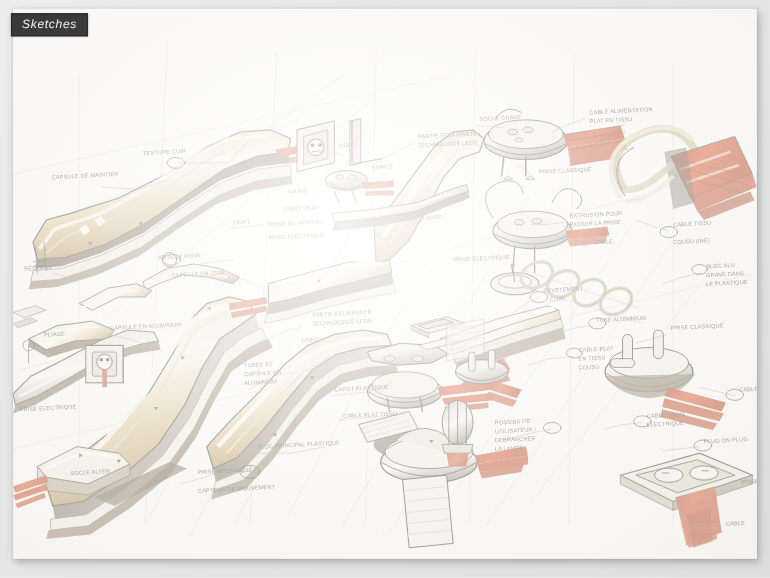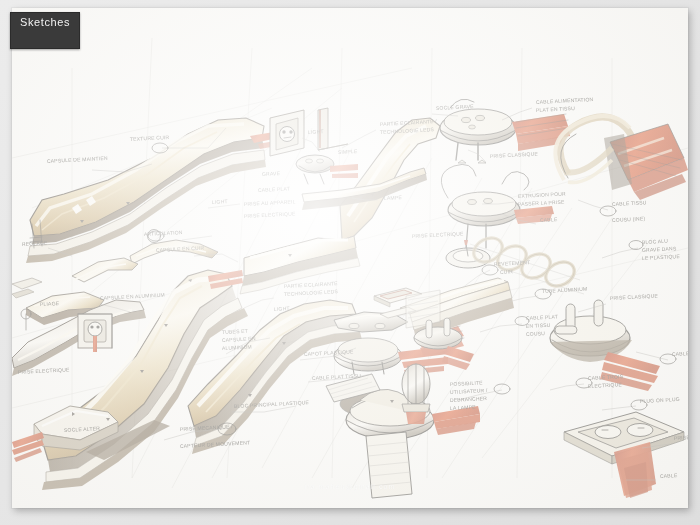--- a/index.html
+++ b/index.html
@@ -24,24 +24,24 @@
     background:radial-gradient(ellipse at 45% 40%,rgba(255,255,255,.9) 0%,rgba(248,247,244,.55) 55%,rgba(238,236,231,.55) 100%);
     pointer-events:none;
   }
   #art{position:absolute;inset:0;}
 
   
   #badge{
     position:absolute;left:10px;top:12px;
     background:#3a3a3a;color:#f2f2f2;
     font-size:11px;letter-spacing:.6px;
-    padding:3px 9px 20px 9px;
+    padding:3px 9px 4px 9px;
     border:1px solid #2b2b2b;
     box-shadow:0 1px 2px rgba(0,0,0,.35);
-    z-index:40;white-space:nowrap;
+    z-index:40;white-space:nowrap;font-style:italic;
   }
 
   
   #watermark{
     position:absolute;left:0;right:0;bottom:18px;text-align:center;
     font-size:7px;letter-spacing:1.1px;color:#ffffff;
     text-shadow:0 0 1px rgba(0,0,0,.12);
     opacity:.75;z-index:30;pointer-events:none;
     font-family:"Liberation Sans",sans-serif;
   }

